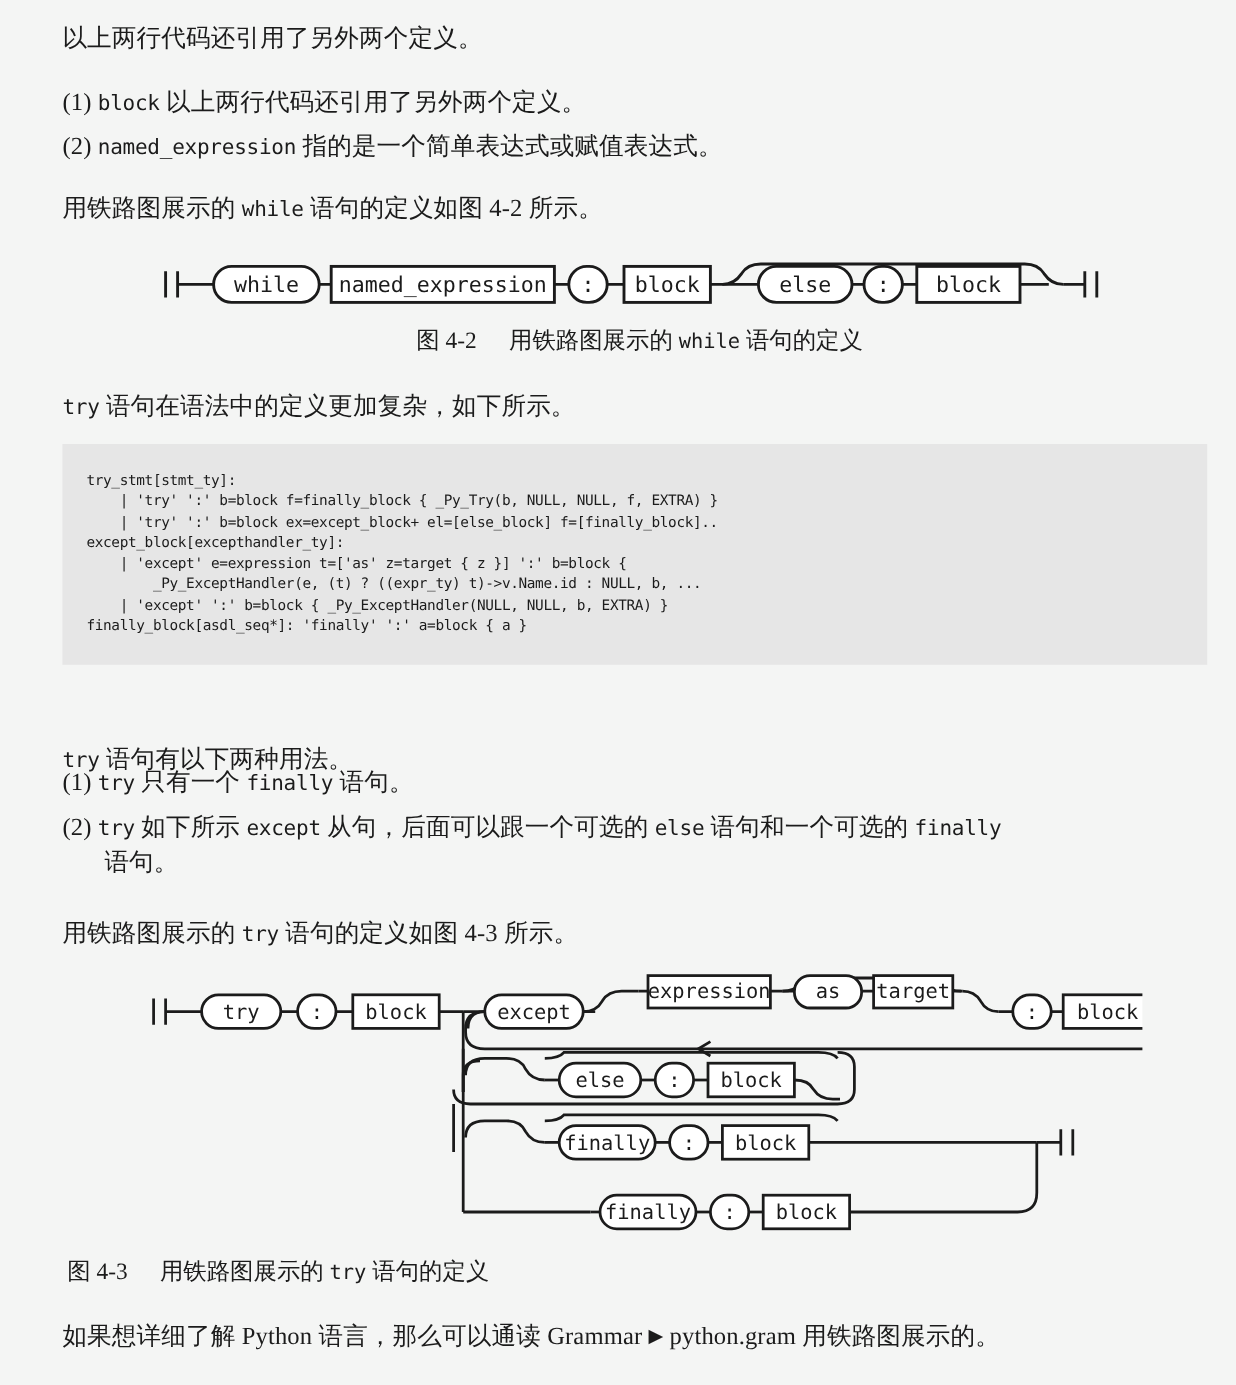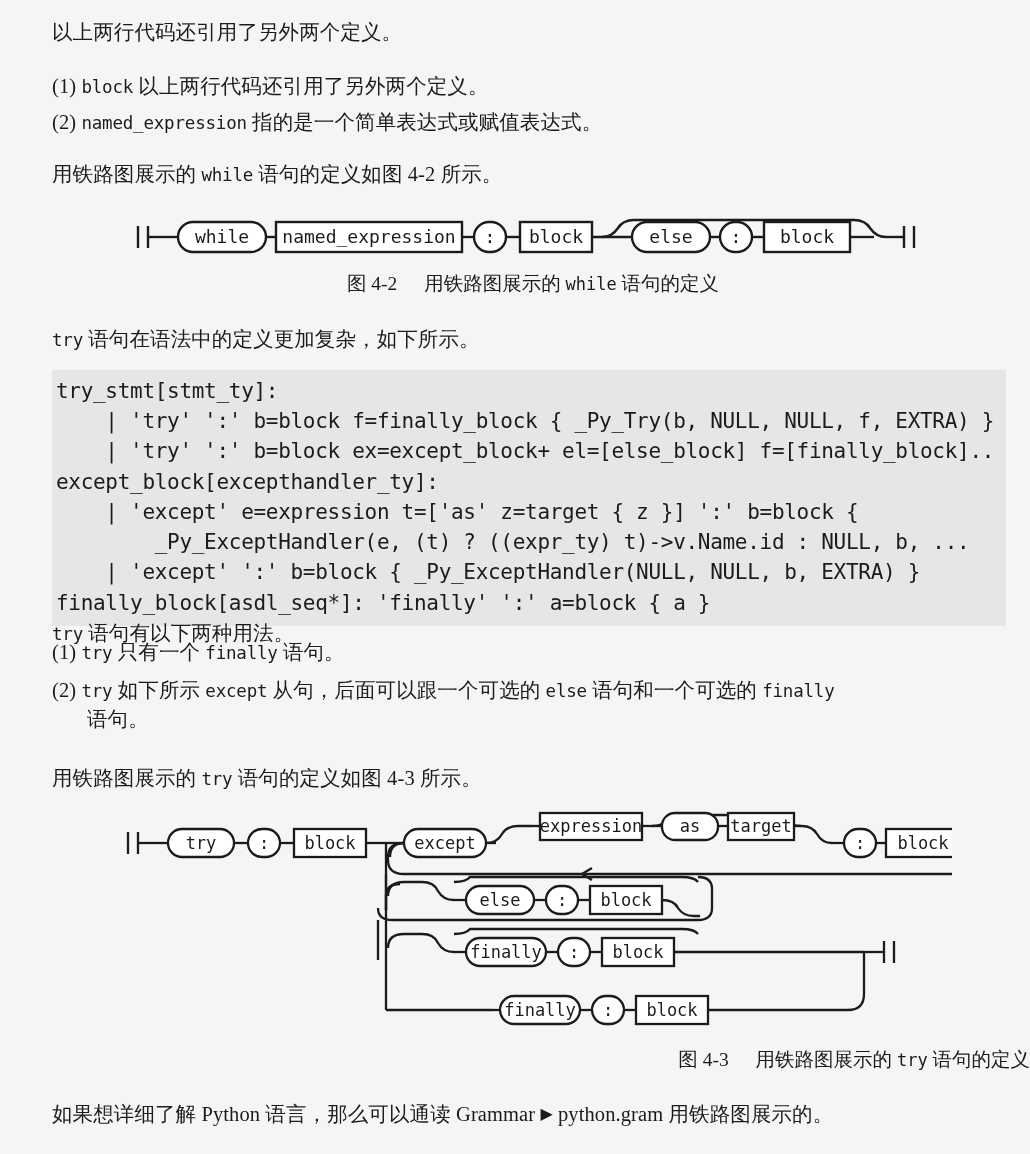--- a/index.html
+++ b/index.html
@@ -60,38 +60,38 @@
   .codebox {
     position: absolute;
     left: 0px;
     top: 370px;
     width: 954px;
     background: #e6e6e6;
     padding: 6px 0 8px 4px;
     box-sizing: border-box;
   }
   .codebox pre {
-    margin: 0;
+    margin: 16px;
     font-family: "DejaVu Sans Mono", "Liberation Mono", monospace;
-    font-size: 21px;
+    font-size: 12px;
     line-height: 1.44;
     color: #1b1b1b;
     white-space: pre;
     letter-spacing: -0.3px;
   }
 
   .b-two-uses   { position:absolute; left:0;  top:619px; }
   .b-uitem1     { position:absolute; left:0;  top:638px; }
   .b-uitem2     { position:absolute; left:0;  top:676px; width:962px; }
   .b-uitem2 .l2 { padding-left:35px; }
 
   .b-try-fig-lead { position:absolute; left:0; top:764px; }
 
   .fig2-wrap { position:absolute; left:70px; top:810px; width:830px; height:225px; }
-  .cap2 { position:absolute; left:16px; top:1046px; width:962px; text-align:right;
+  .cap2 { position:absolute; left:4px; top:1046px; width:962px; text-align:left;
           font-size:19.5px; }
 
   .b-final { position:absolute; left:0; top:1100px; }
 
   .tri { font-size: 16px; vertical-align: 2px; letter-spacing:0; }
 </style>
 </head>
 <body>
 
 <div class="page">

